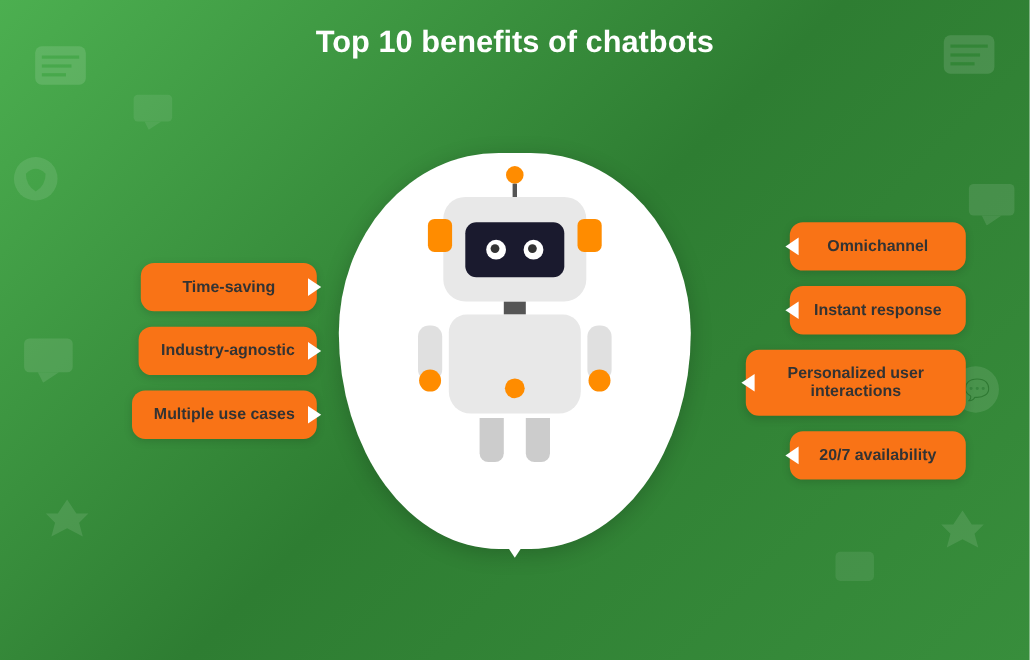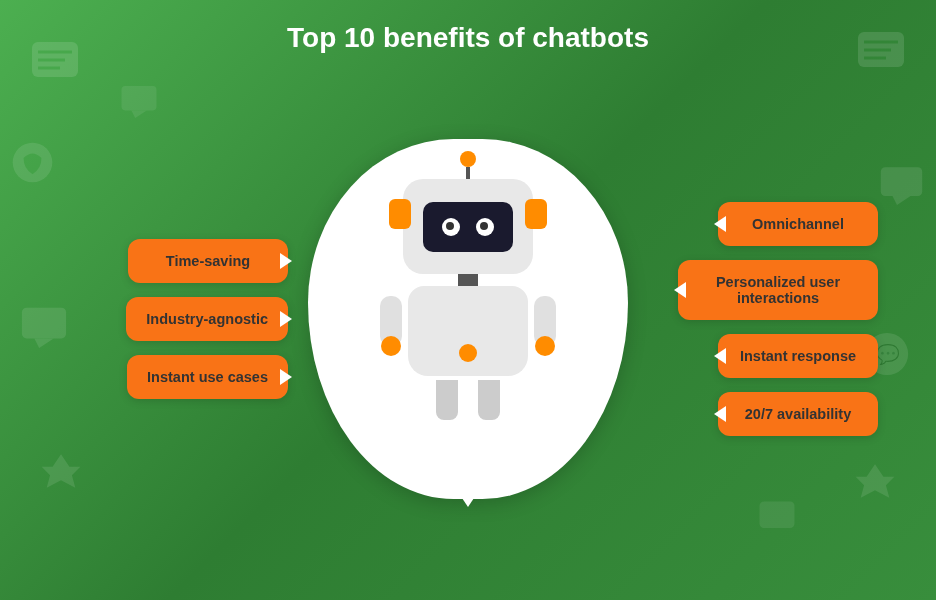--- a/index.html
+++ b/index.html
@@ -328,21 +328,21 @@
 <div class="main-layout">
 
   <div class="left-col">
     <div class="label-bubble tail-right">
       <span>Time-saving</span>
     </div>
     <div class="label-bubble tail-right">
       <span>Industry-agnostic</span>
     </div>
     <div class="label-bubble tail-right">
-      <span>Instant use cases</span>
+      <span>Multiple use cases</span>
     </div>
   </div>
 
   <div class="center-circle">
     <div class="robot-container">
 
       <div style="position:relative; width:130px; margin:0 auto;">
 
         <div class="robot-antenna">
           <div class="antenna-ball"></div>
@@ -381,23 +381,23 @@
         <div class="robot-leg"></div>
       </div>
     </div>
   </div>
 
   <div class="right-col">
     <div class="label-bubble tail-left">
       <span>Omnichannel</span>
     </div>
     <div class="label-bubble tail-left">
+      <span>Instant response</span>
+    </div>
+    <div class="label-bubble tail-left">
       <span>Personalized user interactions</span>
-    </div>
-    <div class="label-bubble tail-left">
-      <span>Instant response</span>
     </div>
     <div class="label-bubble tail-left">
       <span>20/7 availability</span>
     </div>
   </div>
 
 </div>
 
 </body></html>

